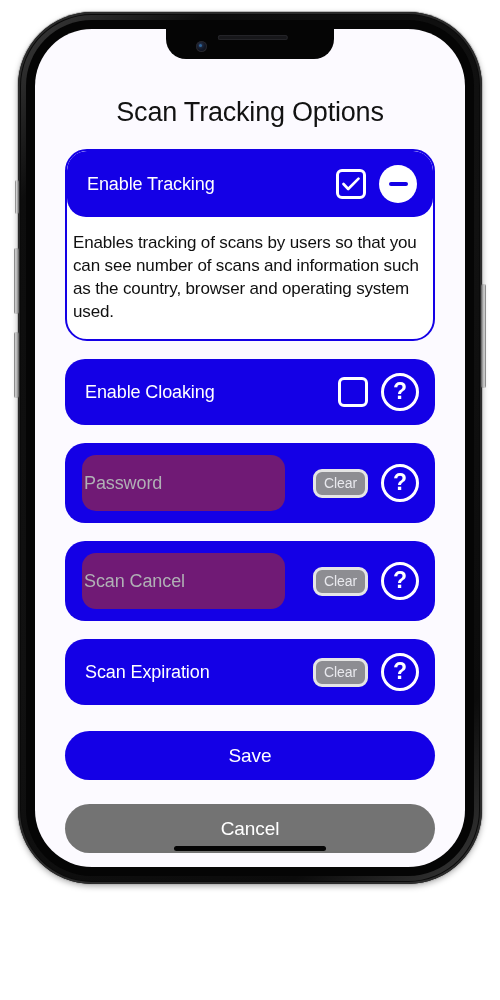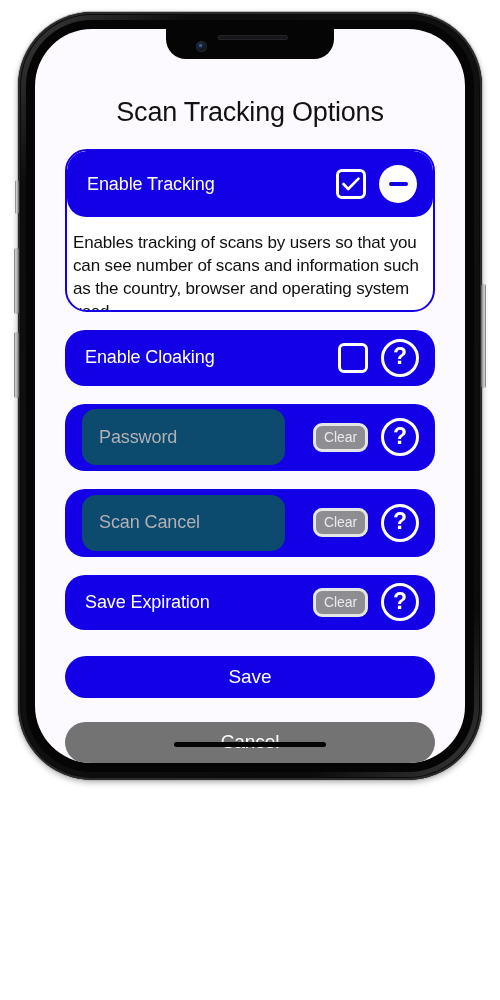--- a/index.html
+++ b/index.html
@@ -18,21 +18,21 @@
     width: 500px;
     height: 1000px;
     background: #ffffff;
   }
 
   .device {
     position: absolute;
     left: 18px;
     top: 12px;
     width: 464px;
-    height: 768px;
+    height: 872px;
     border-radius: 74px;
     background: #0a0a0a;
     box-shadow:
       inset 0 0 0 2px #2b2b2b,
       0 0 0 1px #b8b8b8,
       0 2px 6px rgba(0,0,0,0.35);
   }
 
   .device-rim {
     position: absolute;
@@ -259,25 +259,25 @@
   }
 
   
   .row-input {
     padding: 0 16px 0 17px;
     height: 80px;
   }
   .text-field {
     flex: 1;
     height: 56px;
-    background: #0c4a6e;
+    background: #701a75;
     border-radius: 14px;
     display: flex;
     align-items: center;
-    padding: 0 17px;
+    padding: 0 2px;
     margin-right: 12px;
   }
   .text-field .placeholder {
     color: #b0b0b5;
     font-size: 18px;
     letter-spacing: -0.1px;
   }
 
   
   .action-btn {
@@ -363,21 +363,21 @@
           </div>
           <div class="ctrl-group">
             <button class="btn-clear">Clear</button>
             <div class="icon-help">
               <span>?</span>
             </div>
           </div>
         </div>
 
         <div class="row spaced">
-          <span class="row-label">Save Expiration</span>
+          <span class="row-label">Scan Expiration</span>
           <div class="ctrl-group">
             <button class="btn-clear">Clear</button>
             <div class="icon-help">
               <span>?</span>
             </div>
           </div>
         </div>
 
         <div class="action-btn action-save">Save</div>
 

